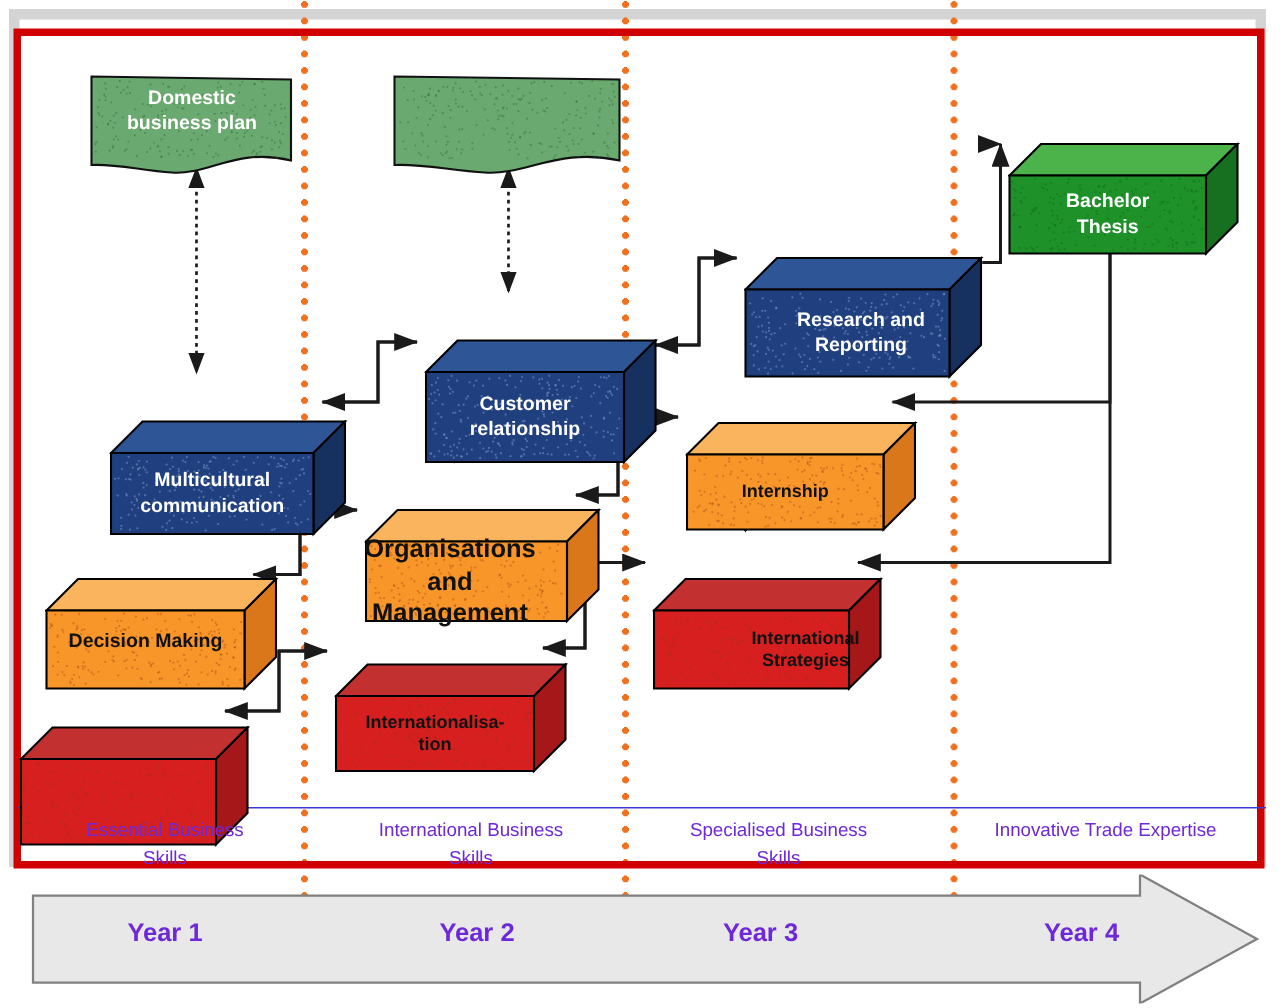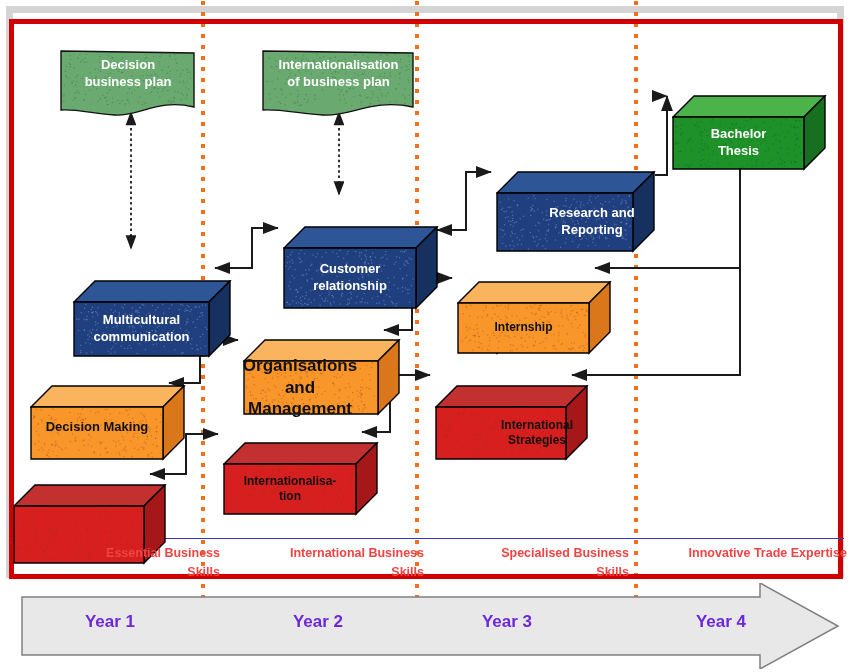--- a/index.html
+++ b/index.html
@@ -60,22 +60,22 @@
     position:absolute;left:0;top:6px;width:100%;
     text-align:center;color:#ffffff;font-weight:bold;line-height:1.3;
     white-space:pre-line;
   }
 
   
   #wires{position:absolute;left:0;top:0;width:856px;height:600px;}
 
   
   .cat{
-    position:absolute;text-align:right;color:#ef4444;
-    font-size:12.5px;font-weight:bold;line-height:1.55;
+    position:absolute;text-align:center;color:#6d28d9;
+    font-size:12.5px;font-weight:normal;line-height:1.55;
     white-space:pre-line;
   }
 
   
   .timeline{position:absolute;left:0px;top:583px;width:856px;height:86px;}
   .yearlabel{
     position:absolute;top:612px;color:#6d28d9;
     font-size:17px;font-weight:bold;text-align:center;
   }
 </style>
@@ -334,21 +334,21 @@
           <circle cx="68.2" cy="49.9" r="0.7" fill="#2f6b33" opacity="0.45"></circle>
           <circle cx="17.4" cy="25.2" r="0.7" fill="#2f6b33" opacity="0.45"></circle>
           <circle cx="13.6" cy="30.6" r="0.7" fill="#2f6b33" opacity="0.45"></circle>
           <circle cx="40.3" cy="6.4" r="0.7" fill="#2f6b33" opacity="0.45"></circle>
           <circle cx="40.7" cy="21.0" r="0.7" fill="#2f6b33" opacity="0.45"></circle>
           <circle cx="101.1" cy="34.1" r="0.7" fill="#2f6b33" opacity="0.45"></circle>
           <circle cx="38.0" cy="51.4" r="0.7" fill="#2f6b33" opacity="0.45"></circle>
           <circle cx="12.0" cy="32.9" r="0.7" fill="#2f6b33" opacity="0.45"></circle>
           <circle cx="72.2" cy="26.2" r="0.7" fill="#2f6b33" opacity="0.45"></circle>
         </svg>
-        <div class="label" style="font-size: 13px; top: 7px;">Decision
+        <div class="label" style="font-size: 13px; top: 7px;">Domestic
 business plan</div>
       </div>
       <div class="doc" style="left: 262px; top: 50px; width: 153px; height: 68px;">
         <svg width="153" height="68" viewBox="0 0 153 68" style="position: absolute; left: 0px; top: 0px;">
           <path d="M1,1 L151,3 L151,57 C110.16,48 88.74,67 61.2,65 C39.78,64 19.89,59 1,60 Z" fill="#6aa96f" stroke="#111111" stroke-width="1.4"></path>
           <circle cx="138.6" cy="9.2" r="0.7" fill="#2f6b33" opacity="0.45"></circle>
           <circle cx="120.3" cy="45.9" r="0.7" fill="#2f6b33" opacity="0.45"></circle>
           <circle cx="88.4" cy="38.0" r="0.7" fill="#2f6b33" opacity="0.45"></circle>
           <circle cx="26.6" cy="26.8" r="0.7" fill="#2f6b33" opacity="0.45"></circle>
           <circle cx="136.7" cy="33.6" r="0.7" fill="#2f6b33" opacity="0.45"></circle>
@@ -552,22 +552,20 @@
           <circle cx="64.9" cy="12.8" r="0.7" fill="#2f6b33" opacity="0.45"></circle>
           <circle cx="45.5" cy="52.2" r="0.7" fill="#2f6b33" opacity="0.45"></circle>
           <circle cx="111.4" cy="44.5" r="0.7" fill="#2f6b33" opacity="0.45"></circle>
           <circle cx="118.6" cy="5.3" r="0.7" fill="#2f6b33" opacity="0.45"></circle>
           <circle cx="94.2" cy="4.7" r="0.7" fill="#2f6b33" opacity="0.45"></circle>
           <circle cx="68.5" cy="8.2" r="0.7" fill="#2f6b33" opacity="0.45"></circle>
           <circle cx="19.7" cy="40.4" r="0.7" fill="#2f6b33" opacity="0.45"></circle>
           <circle cx="146.7" cy="32.1" r="0.7" fill="#2f6b33" opacity="0.45"></circle>
           <circle cx="46.2" cy="49.7" r="0.7" fill="#2f6b33" opacity="0.45"></circle>
         </svg>
-        <div class="label" style="font-size: 13px; top: 7px;">Internationalisation
-of business plan</div>
       </div>
     </div>
 
   <div id="boxes">
       <div class="box" style="left: 672px; top: 48px; width: 155px; height: 76px;">
         <svg width="155" height="76" viewBox="0 0 155 76" class="svgwrap">
           <polygon points="1,22 22,1 153,1 132,22" fill="#4cb24a" stroke="#000000" stroke-width="1.4" stroke-linejoin="miter"></polygon>
           <polygon points="132,22 153,1 153,53 132,74" fill="#17701f" stroke="#000000" stroke-width="1.4" stroke-linejoin="miter"></polygon>
           <polygon points="1,22 132,22 132,74 1,74" fill="#1e9129" stroke="#000000" stroke-width="1.4" stroke-linejoin="miter"></polygon>
           <g>
@@ -1009,21 +1007,21 @@
             <circle cx="132.2" cy="36.2" r="0.75" fill="#7e96c8" opacity="0.55"></circle>
             <circle cx="67.0" cy="51.2" r="0.75" fill="#7e96c8" opacity="0.55"></circle>
             <circle cx="81.6" cy="41.8" r="0.75" fill="#7e96c8" opacity="0.55"></circle>
             <circle cx="81.3" cy="59.3" r="0.75" fill="#7e96c8" opacity="0.55"></circle>
             <circle cx="42.2" cy="73.0" r="0.75" fill="#7e96c8" opacity="0.55"></circle>
             <circle cx="15.8" cy="60.8" r="0.75" fill="#7e96c8" opacity="0.55"></circle>
             <circle cx="16.5" cy="62.2" r="0.75" fill="#7e96c8" opacity="0.55"></circle>
             <circle cx="77.0" cy="63.2" r="0.75" fill="#7e96c8" opacity="0.55"></circle>
           </g>
         </svg>
-        <div class="label lbl-light" style="left: 18px; top: 22px; width: 156px; height: 58px; font-size: 13px; border-radius: 18px;">Research and
+        <div class="label lbl-light" style="left: 0; top: 22px; width: 156px; height: 58px; font-size: 13px; border-radius: 18px;">Research and
 Reporting</div>
       </div>
       <div class="box" style="left: 283px; top: 179px; width: 156px; height: 84px;">
         <svg width="156" height="84" viewBox="0 0 156 84" class="svgwrap">
           <polygon points="1,22 22,1 154,1 133,22" fill="#2e5595" stroke="#000000" stroke-width="1.4" stroke-linejoin="miter"></polygon>
           <polygon points="133,22 154,1 154,61 133,82" fill="#16305f" stroke="#000000" stroke-width="1.4" stroke-linejoin="miter"></polygon>
           <polygon points="1,22 133,22 133,82 1,82" fill="#1f3f7f" stroke="#000000" stroke-width="1.4" stroke-linejoin="miter"></polygon>
           <g>
             <circle cx="75.8" cy="53.0" r="0.75" fill="#7e96c8" opacity="0.55"></circle>
             <circle cx="76.5" cy="27.0" r="0.75" fill="#7e96c8" opacity="0.55"></circle>

